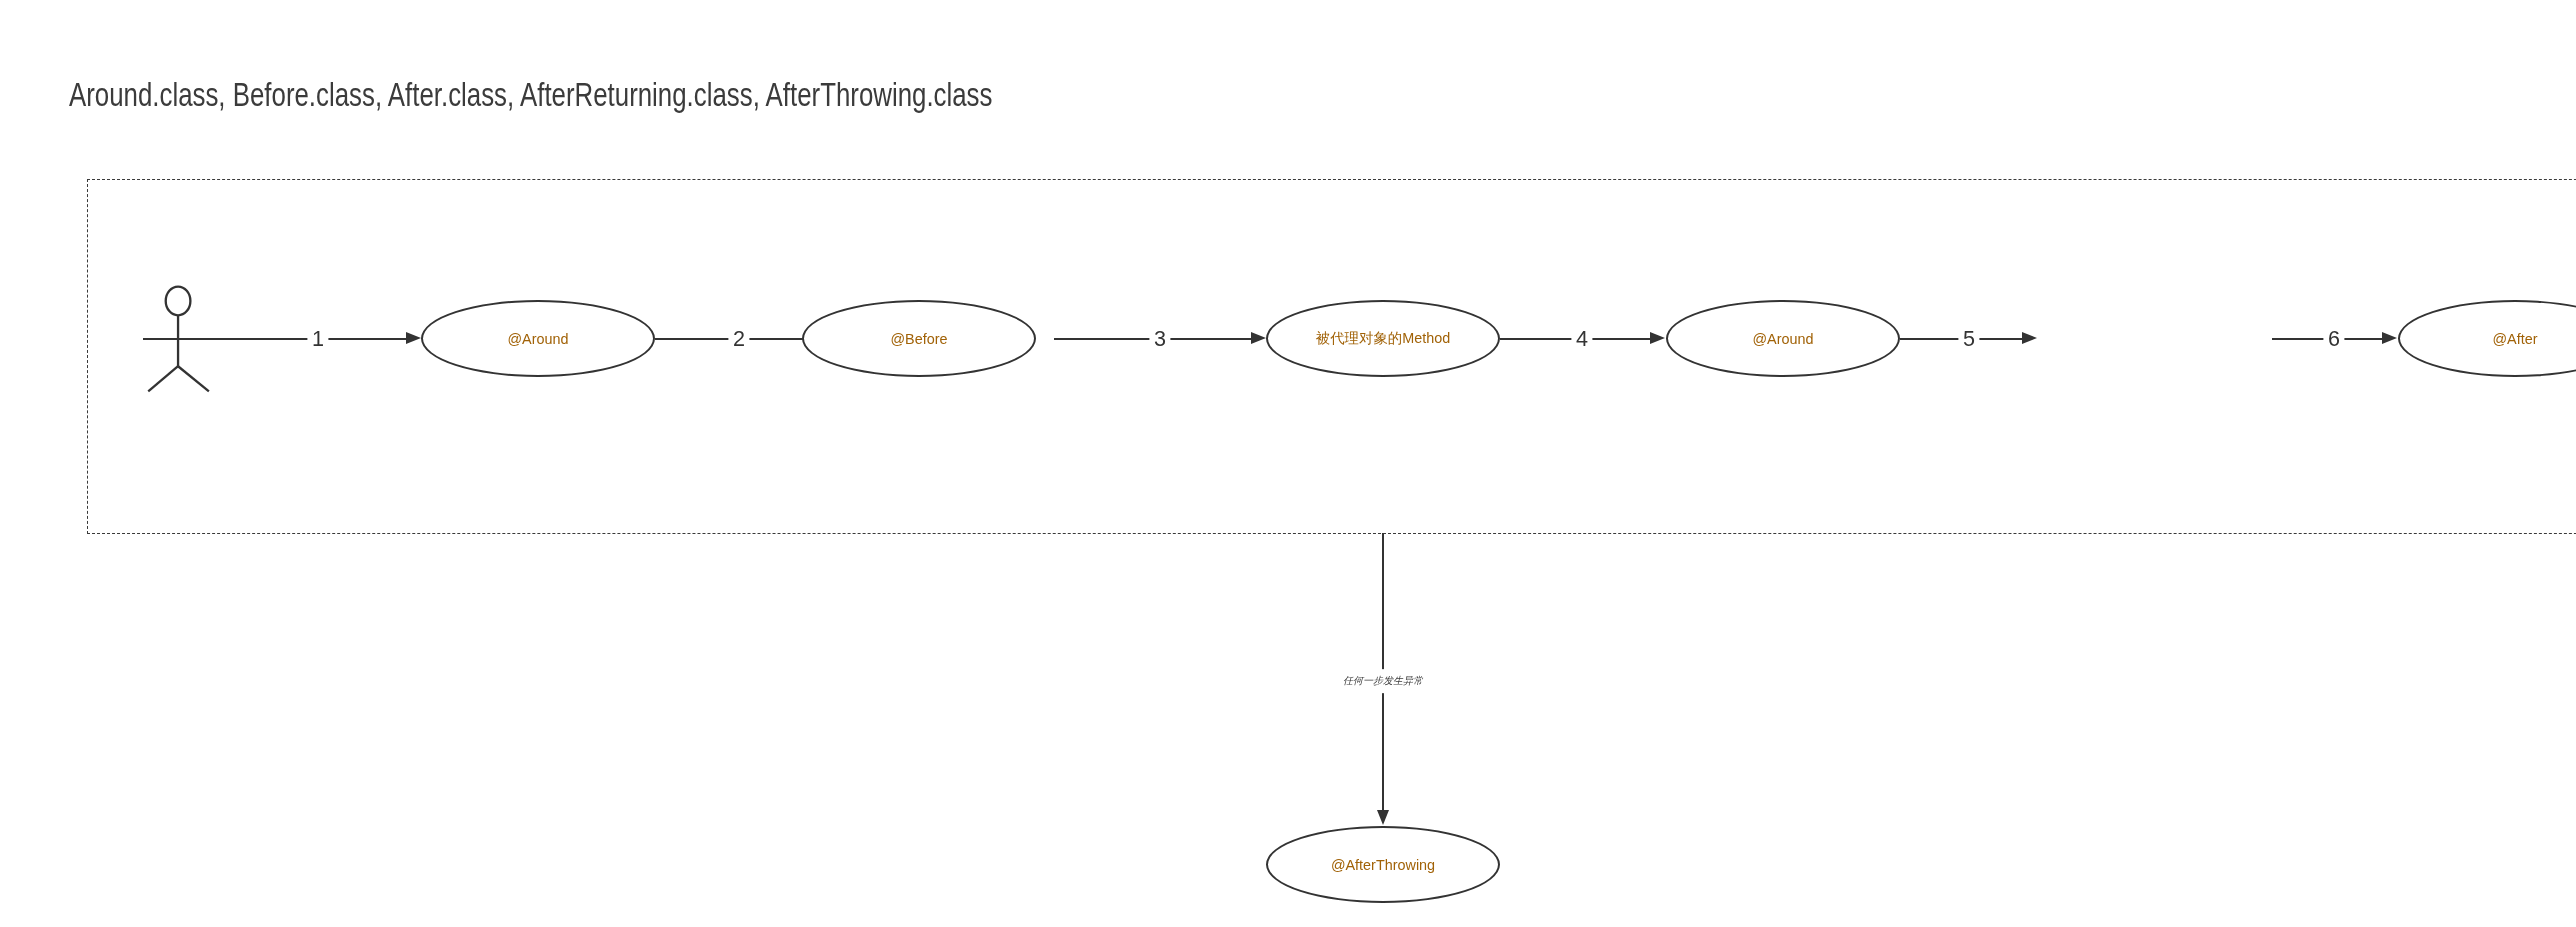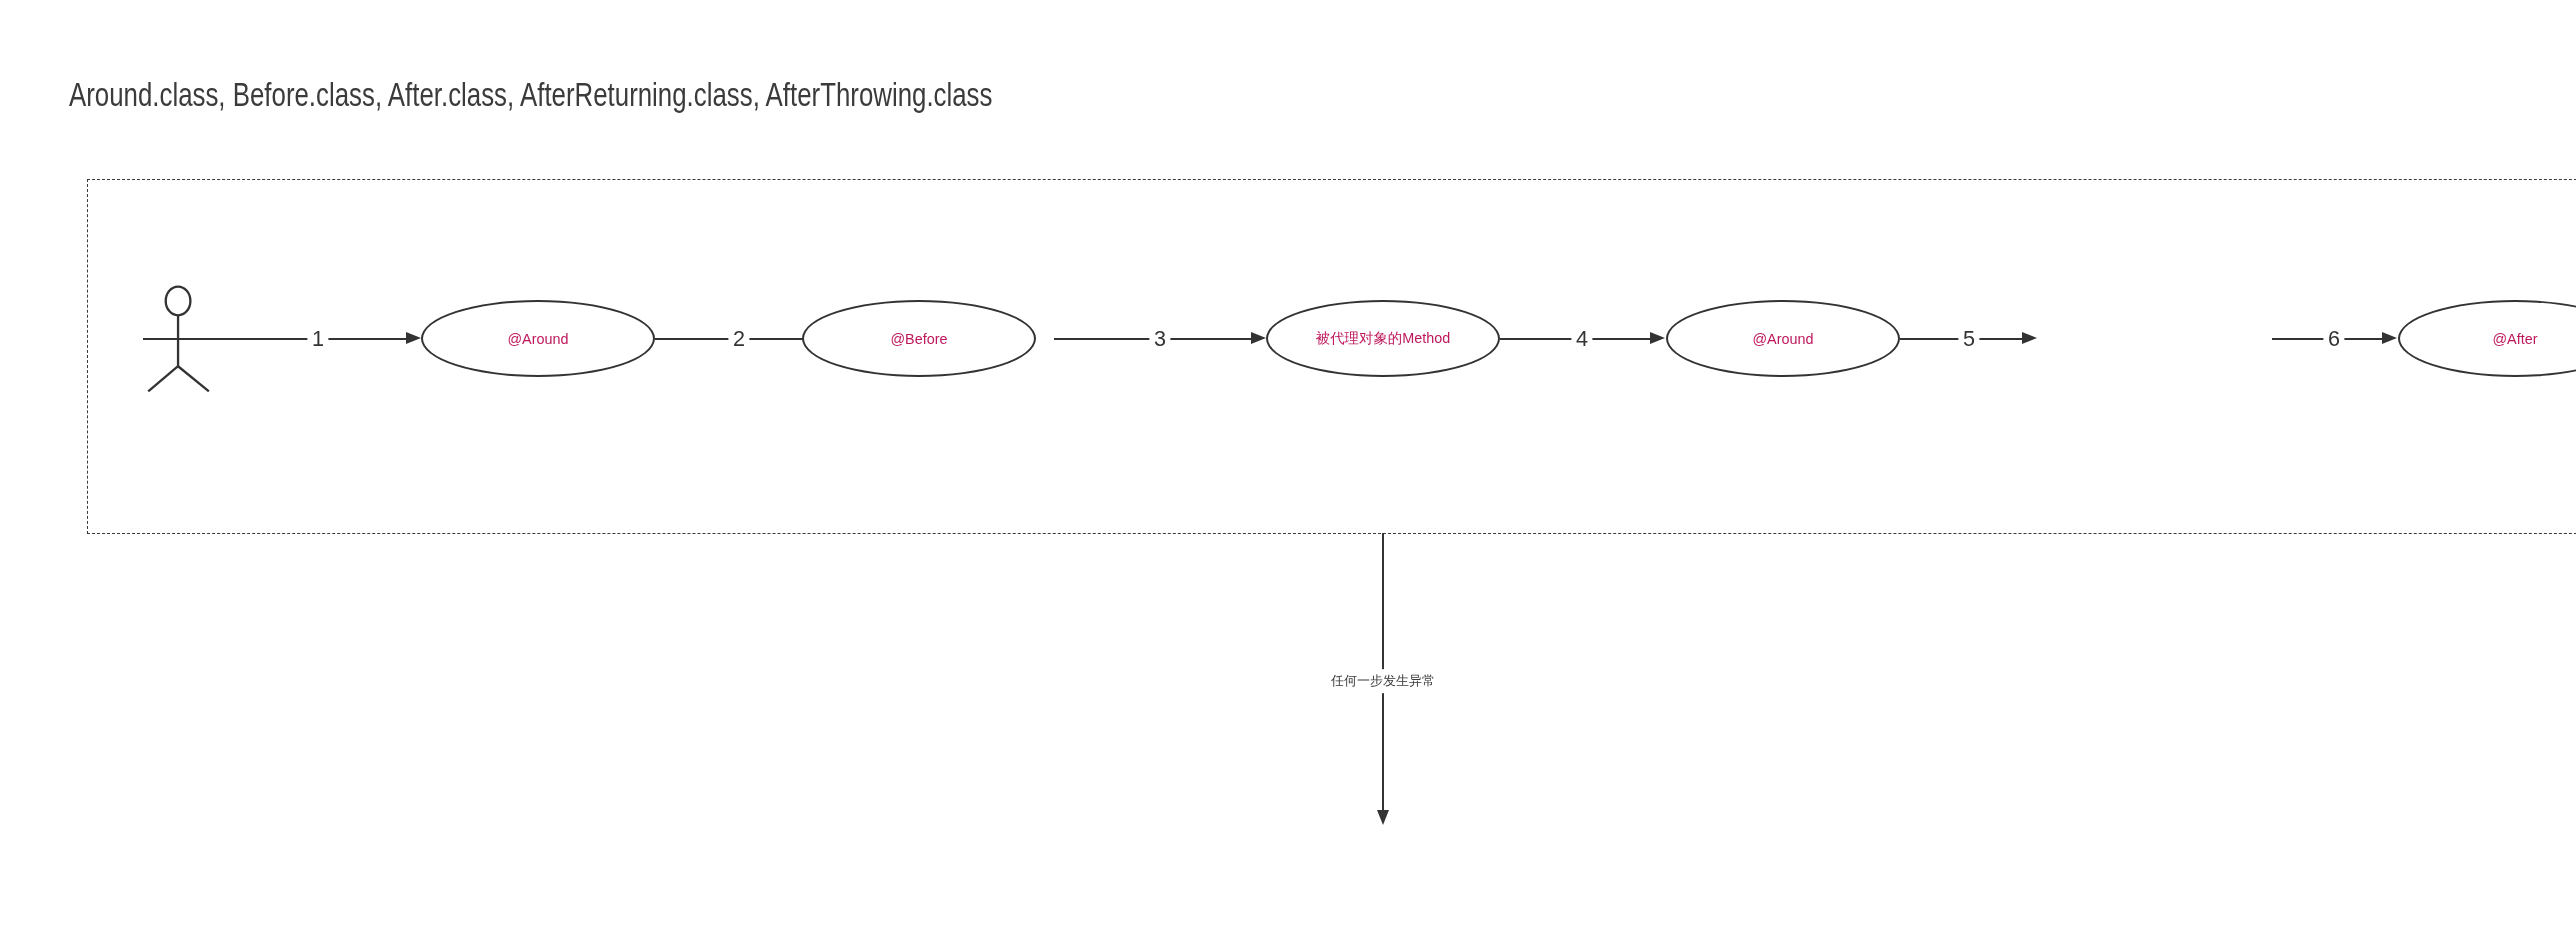--- a/index.html
+++ b/index.html
@@ -45,21 +45,21 @@
     width: 234px;
     height: 77px;
     border: 2.1px solid #333333;
     border-radius: 50%;
     box-sizing: border-box;
     background: #ffffff;
     display: flex;
     align-items: center;
     justify-content: center;
     font-size: 14.4px;
-    color: #be185d;
+    color: #a16207;
     white-space: nowrap;
     z-index: 2;
   }
   .line-h {
     position: absolute;
     top: 338px;
     height: 2.1px;
     background: #333333;
     z-index: 1;
   }
@@ -98,25 +98,26 @@
     z-index: 3;
     white-space: nowrap;
   }
   .exception-label {
     position: absolute;
     left: 1383px;
     top: 681px;
     transform: translate(-50%, -50%);
     background: #ffffff;
     color: #3b3b3b;
-    font-size: 13px;
+    font-size: 10px;
     line-height: 17.5px;
     padding: 3.1px 2.1px;
     z-index: 3;
     white-space: nowrap;
+    font-style: italic;
   }
 </style>
 </head>
 <body>
 
 <div class="canvas">
 
   <div class="title">Around.class, Before.class, After.class, AfterReturning.class, AfterThrowing.class</div>
 
   <div class="boundary"></div>
@@ -154,15 +155,16 @@
 
   <div class="line-v" style="left:1382px; top:533px; height:277px;"></div>
   <div class="arrow-down" style="left:1377px; top:810px;"></div>
   <div class="exception-label">任何一步发生异常</div>
 
   <div class="node" style="left:421px;  top:300px;">@Around</div>
   <div class="node" style="left:802px; top:300px;">@Before</div>
   <div class="node" style="left:1266px; top:300px;">被代理对象的Method</div>
   <div class="node" style="left:1666px; top:300px;">@Around</div>
   <div class="node" style="left:2398px; top:300px;">@After</div>
+  <div class="node" style="left:1266px; top:826px;">@AfterThrowing</div>
 
 </div>
 
 
 </body></html>

